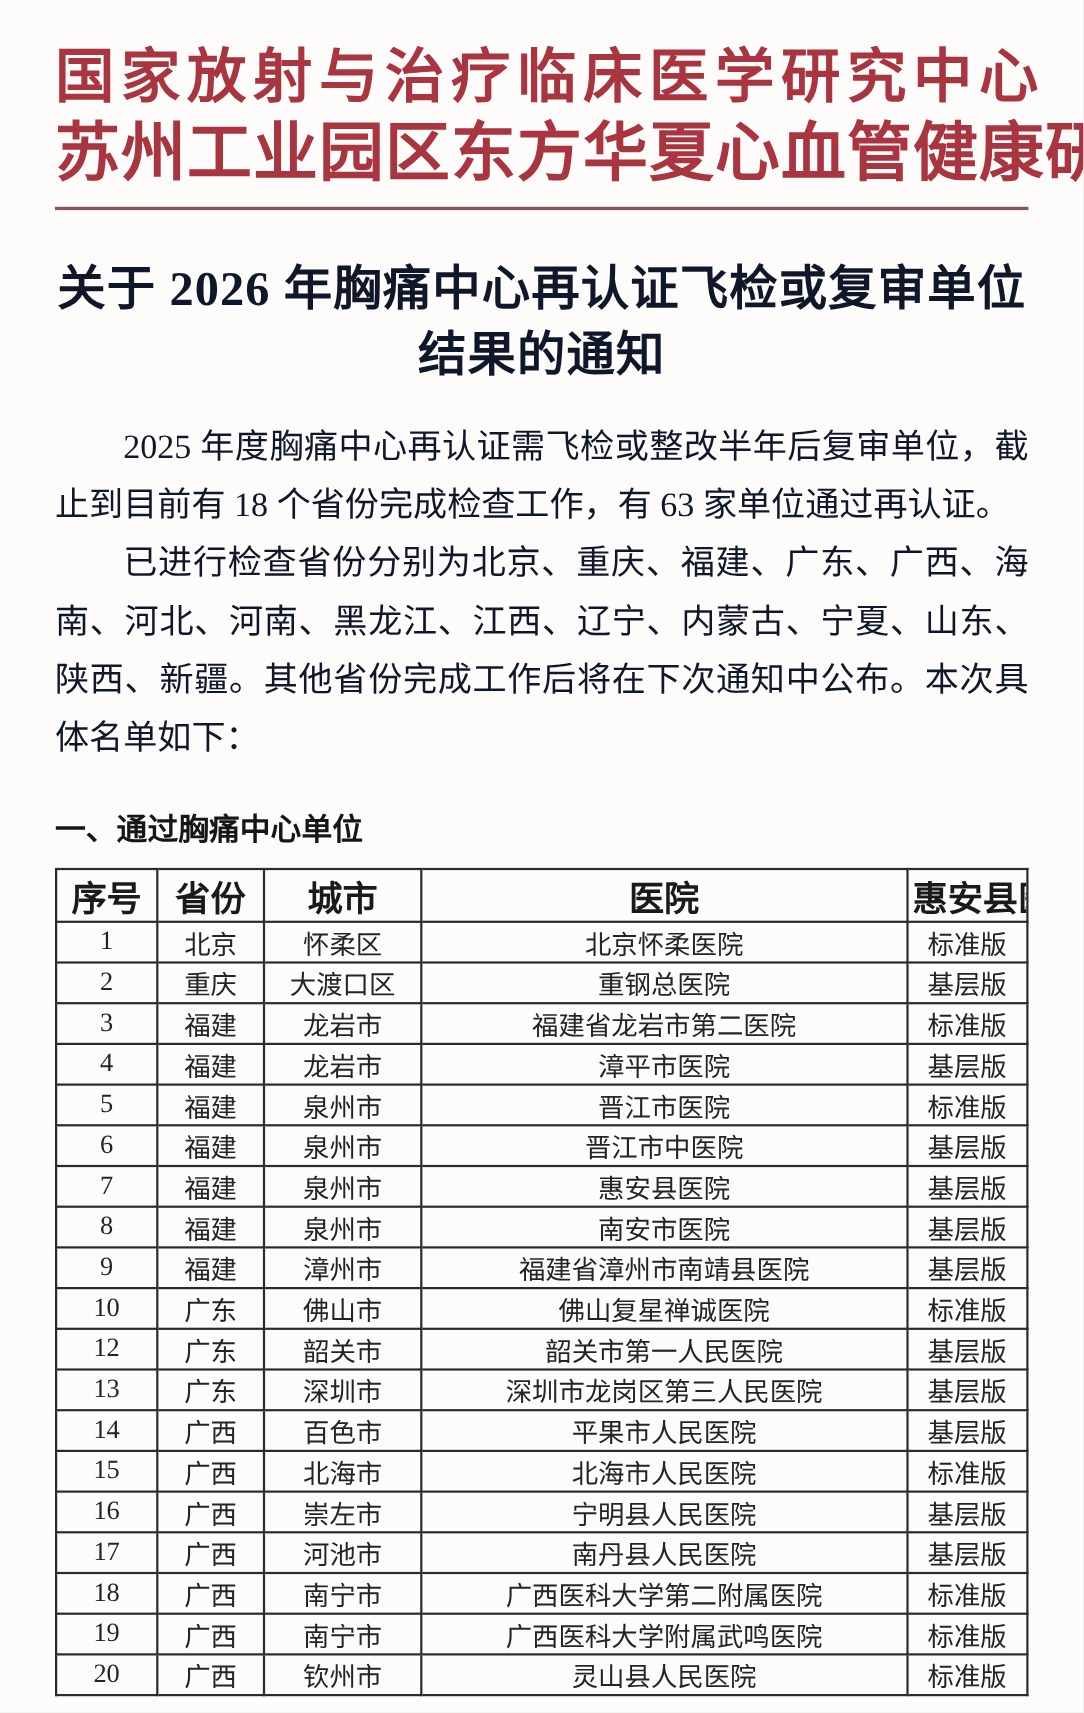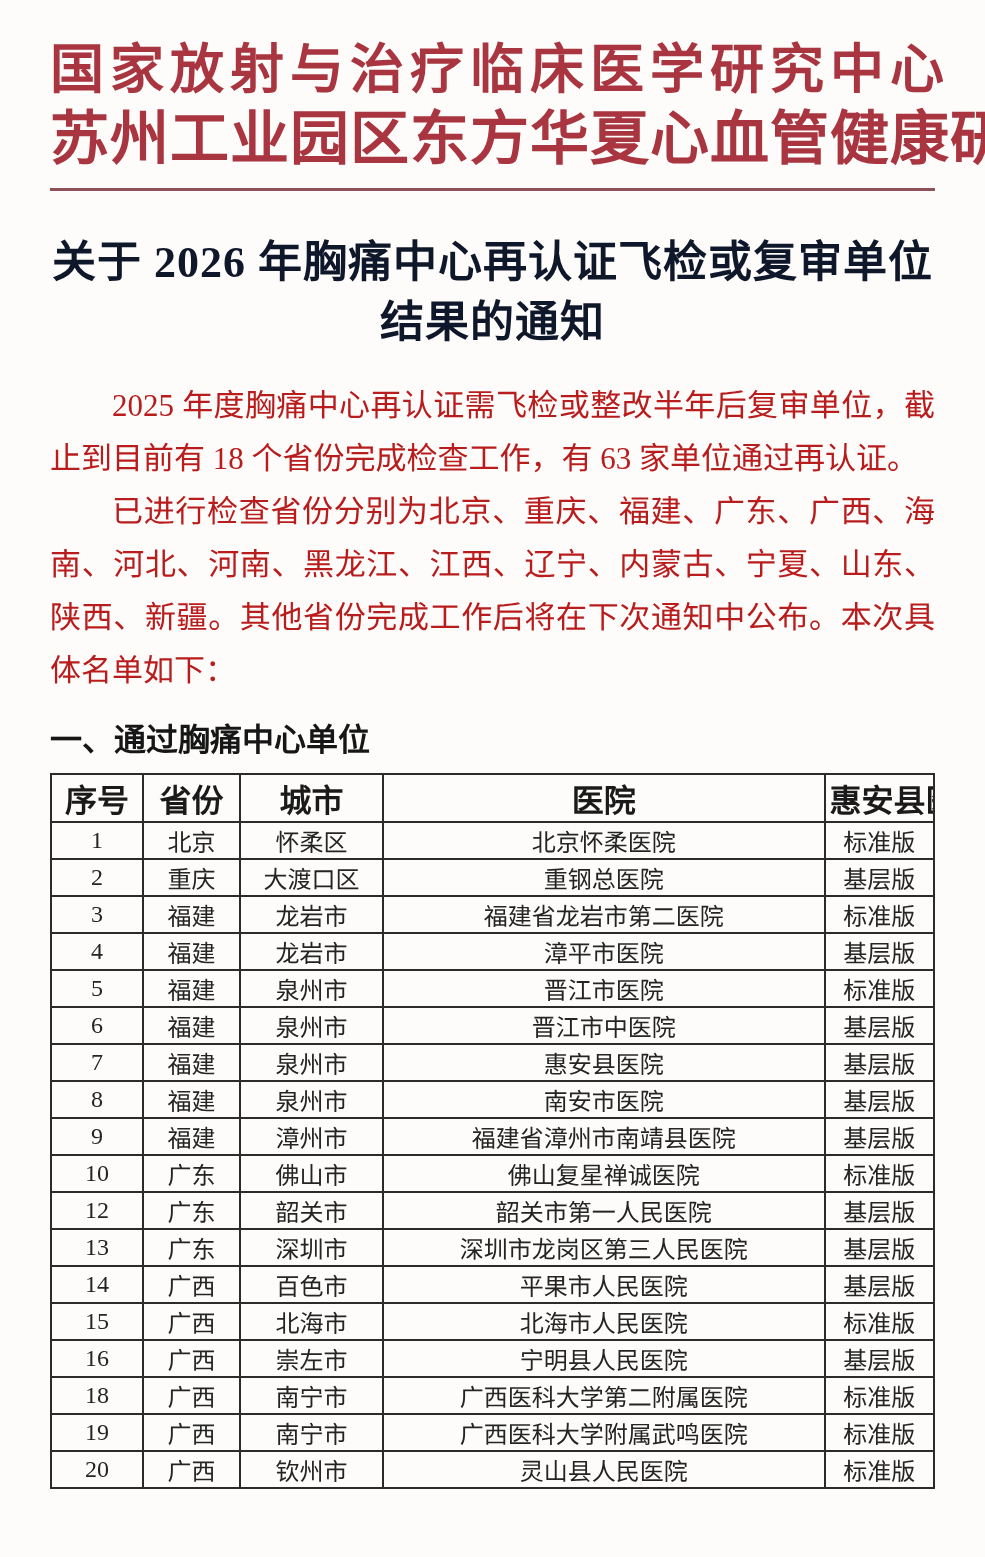--- a/index.html
+++ b/index.html
@@ -55,26 +55,26 @@
   
   .body-text {
     margin-top: 26px;
   }
   .body-text p {
     margin: 0;
     font-size: 31px;
     line-height: 53px;
     text-align: justify;
     text-indent: 2em;
-    color: #b91c1c;
+    color: #0f172a;
   }
   
   .section-heading {
-    margin-top: 20px;
-    font-size: 32px;
+    margin-top: 36px;
+    font-size: 28px;
     font-weight: bold;
     line-height: 46px;
     color: #161616;
   }
   
   table.units-table {
     margin-top: 10px;
     width: 100%;
     border-collapse: collapse;
     table-layout: fixed;
@@ -243,20 +243,27 @@
           <td>标准版</td>
         </tr>
         <tr>
           <td>16</td>
           <td>广西</td>
           <td>崇左市</td>
           <td>宁明县人民医院</td>
           <td>基层版</td>
         </tr>
         <tr>
+          <td>17</td>
+          <td>广西</td>
+          <td>河池市</td>
+          <td>南丹县人民医院</td>
+          <td>基层版</td>
+        </tr>
+        <tr>
           <td>18</td>
           <td>广西</td>
           <td>南宁市</td>
           <td>广西医科大学第二附属医院</td>
           <td>标准版</td>
         </tr>
         <tr>
           <td>19</td>
           <td>广西</td>
           <td>南宁市</td>

